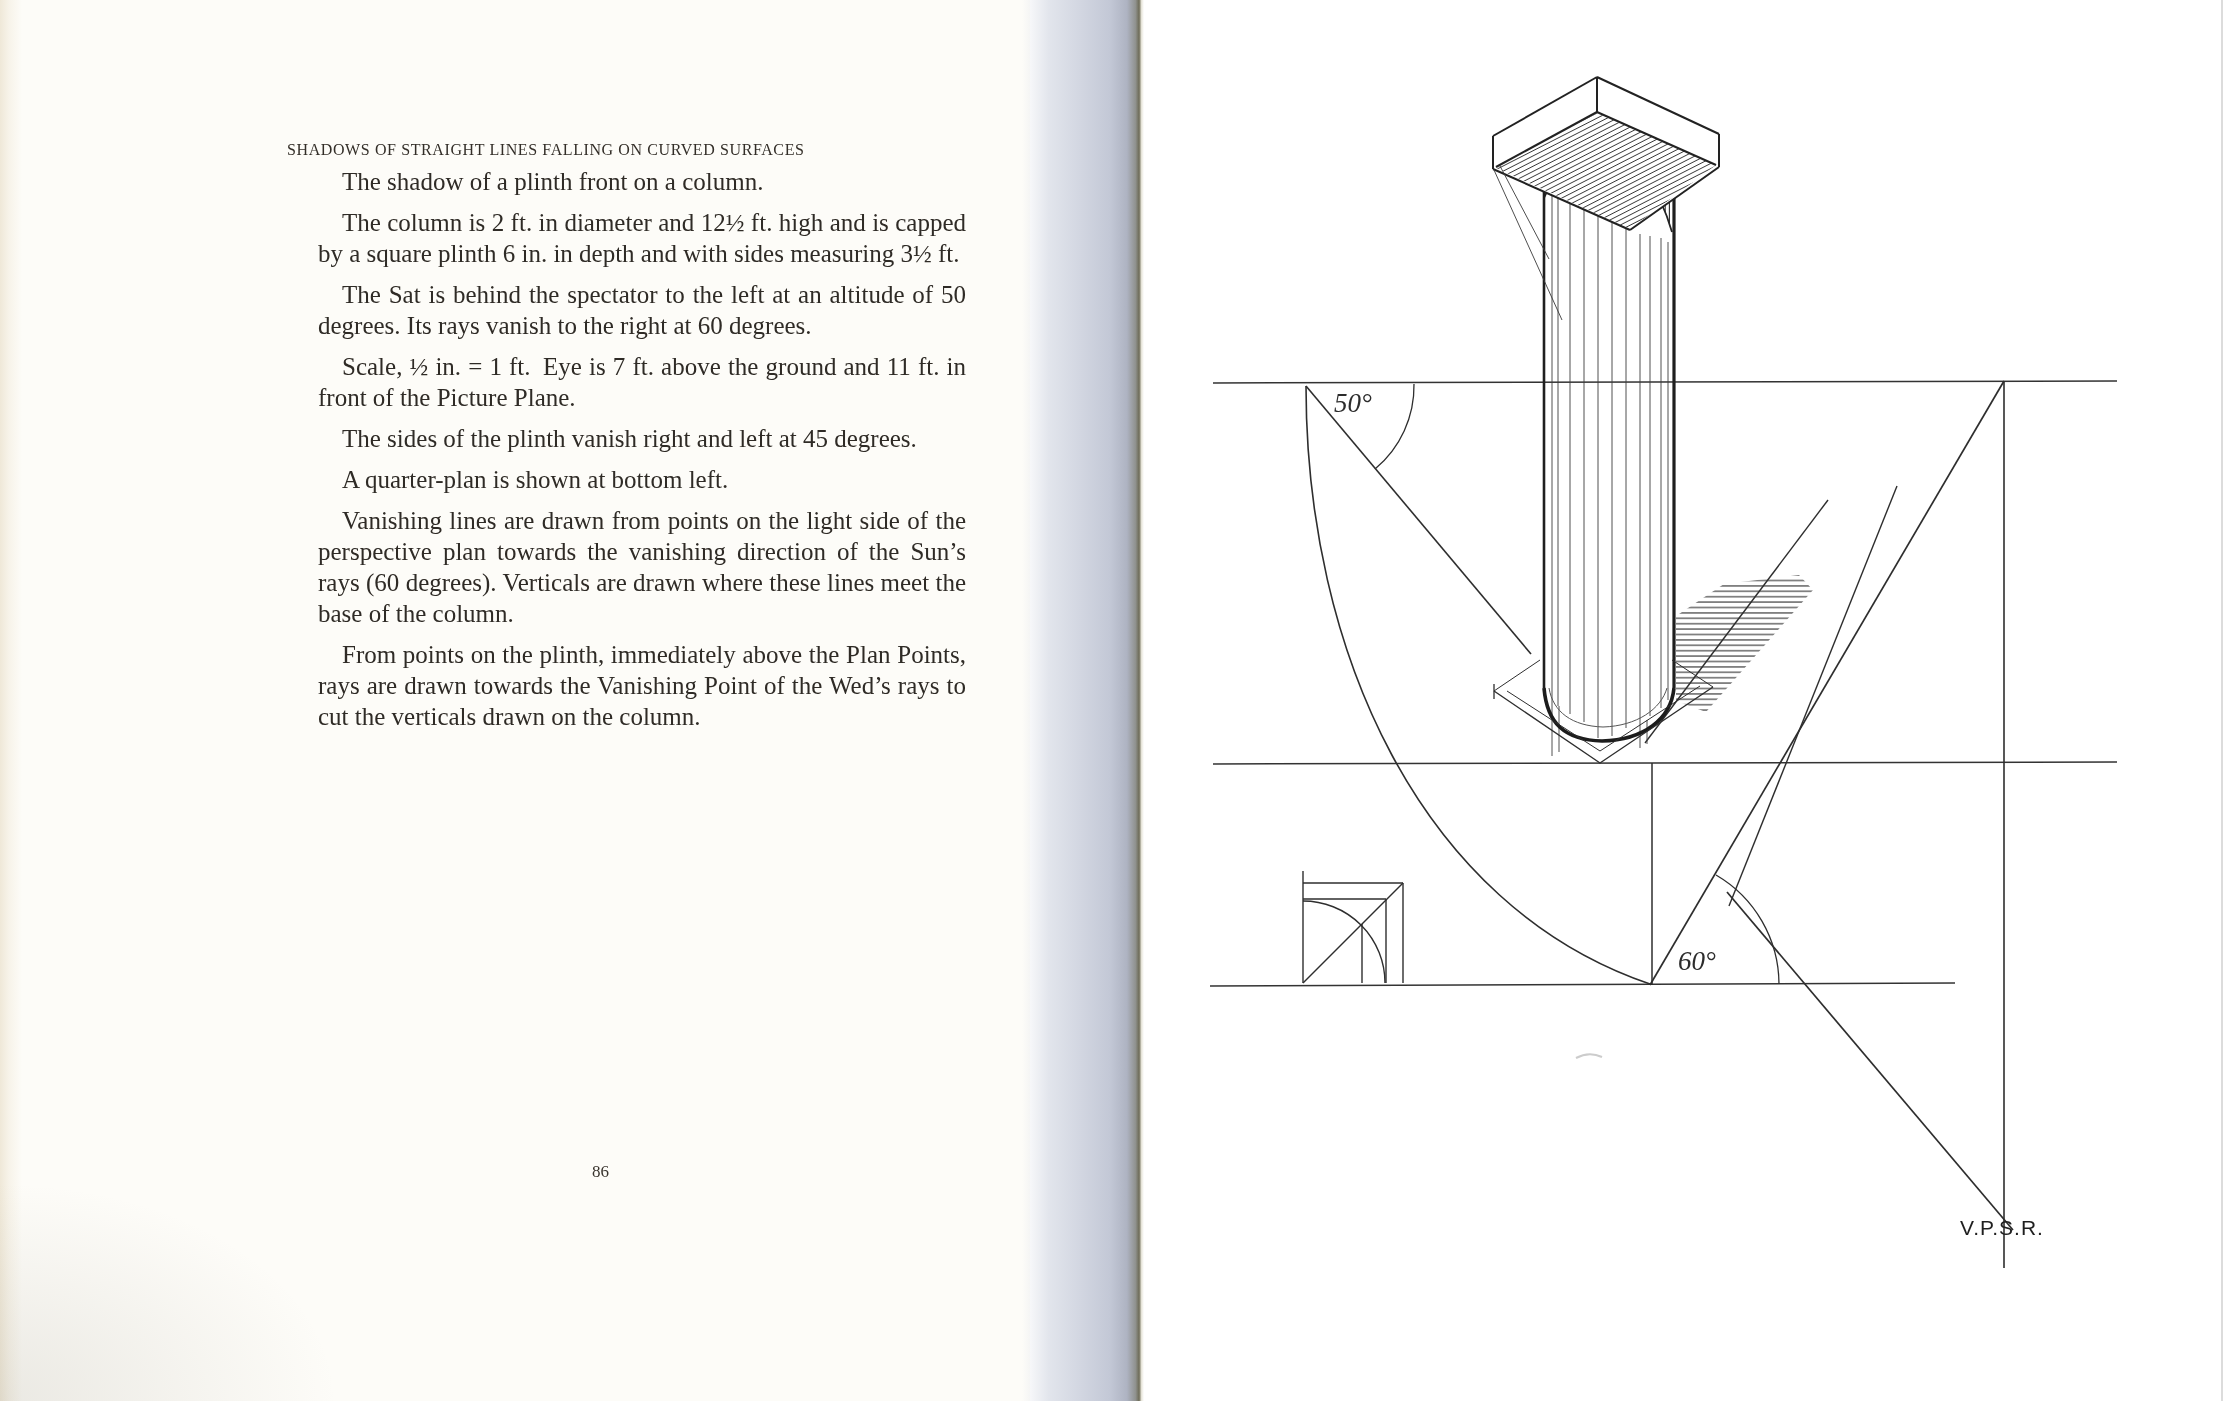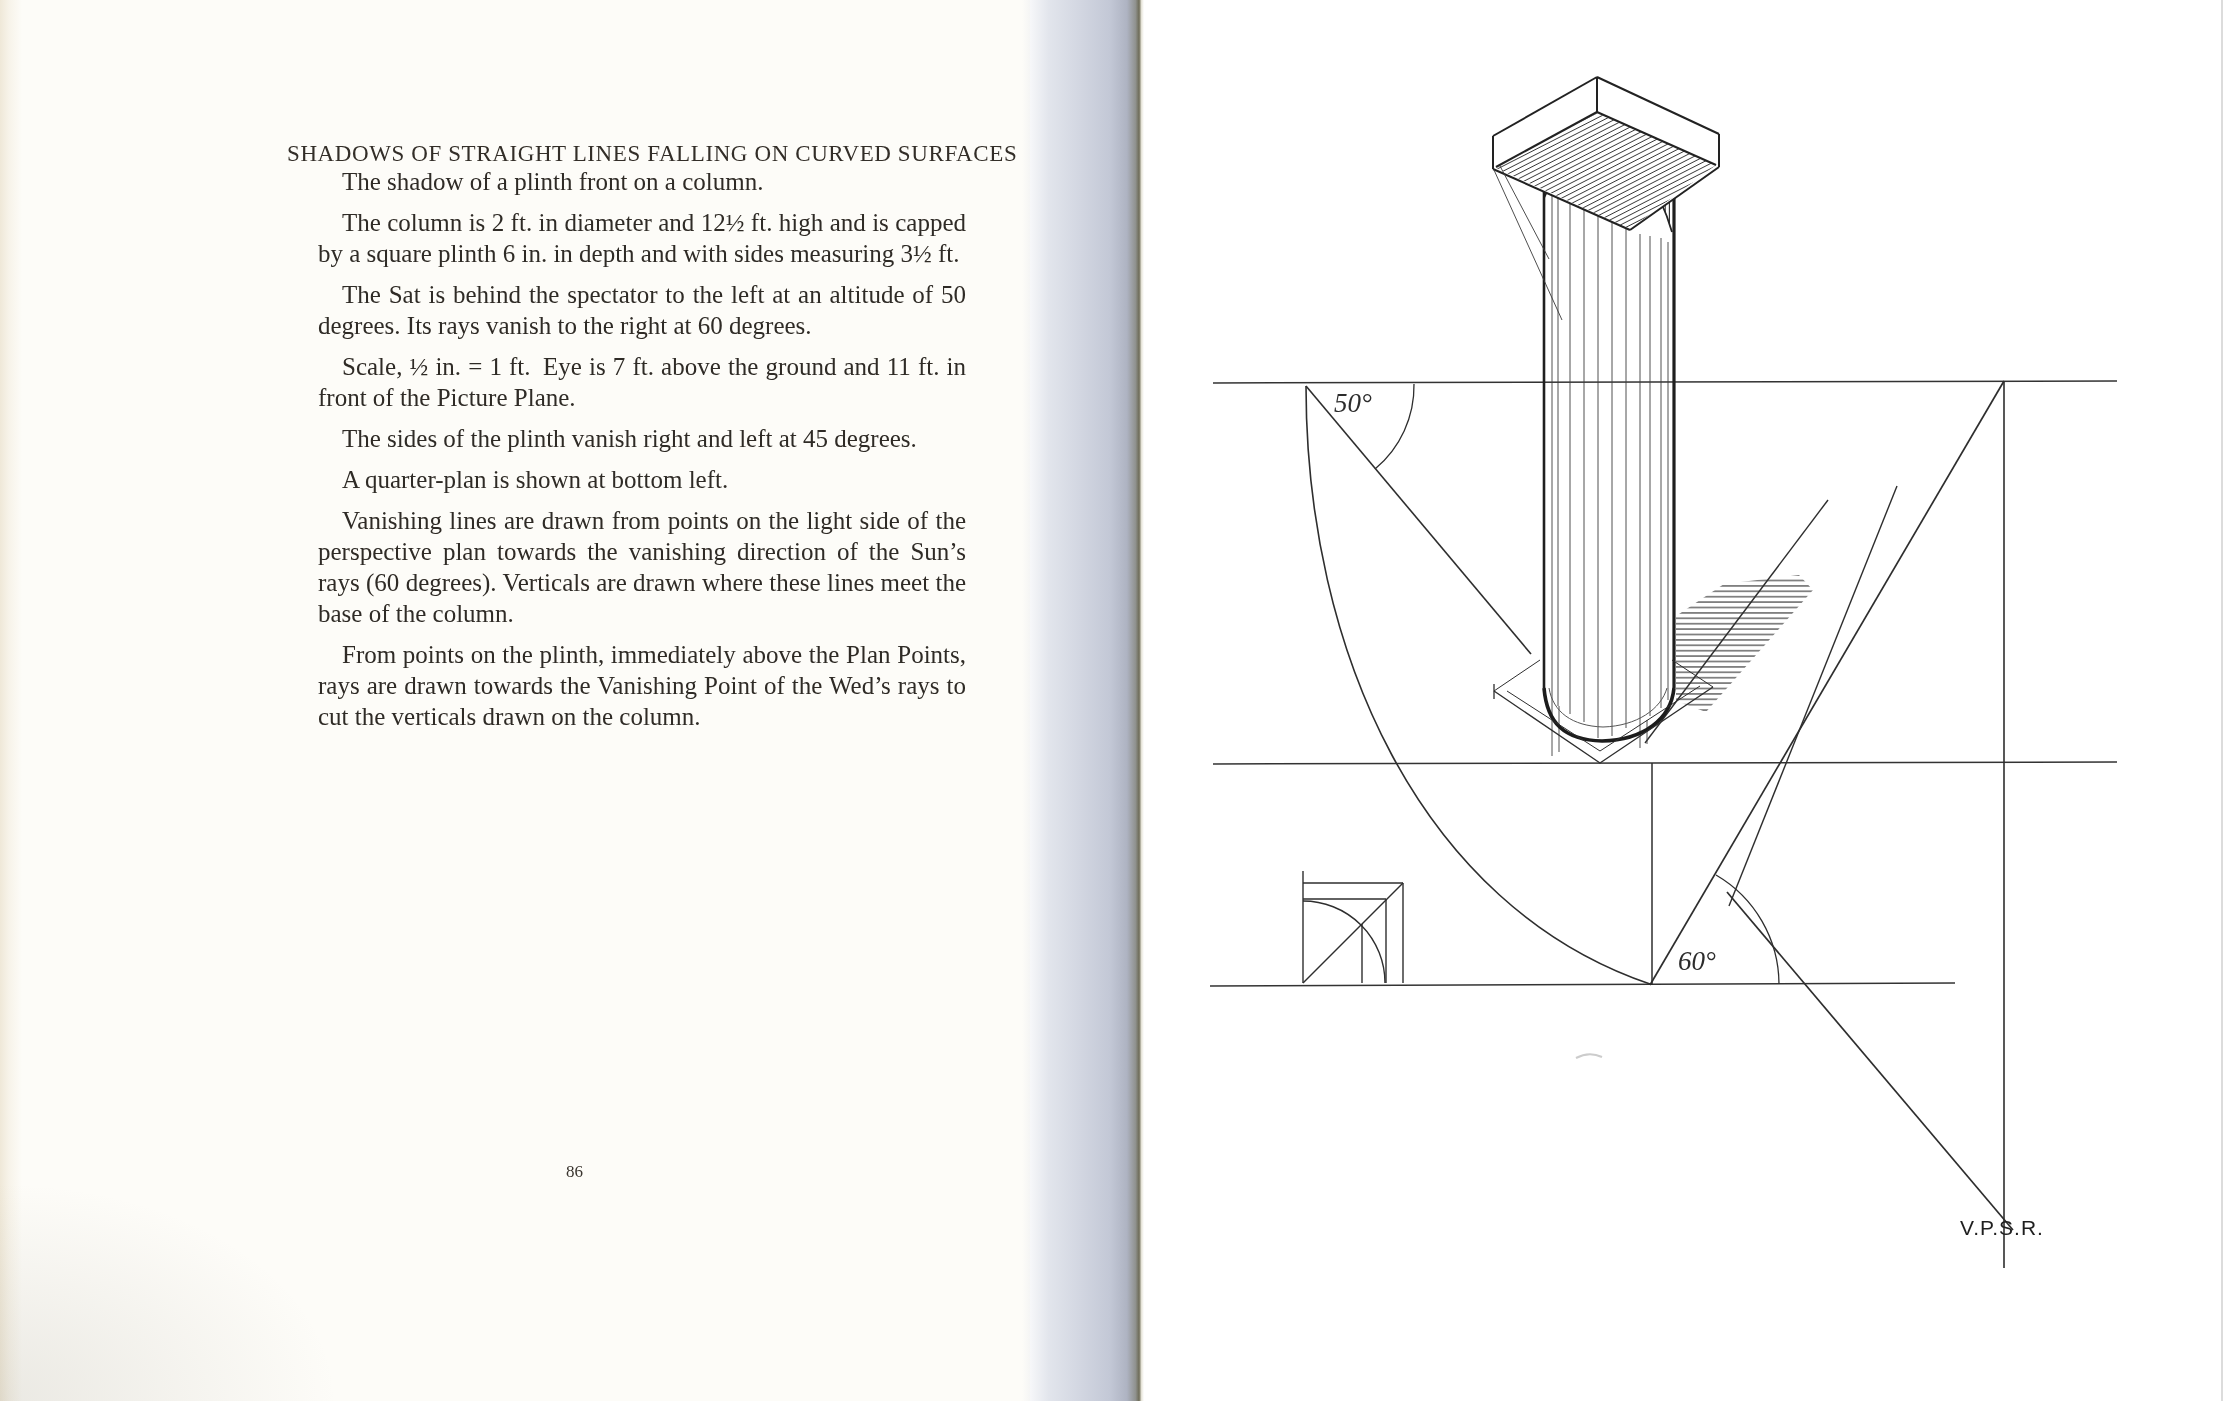--- a/index.html
+++ b/index.html
@@ -24,29 +24,29 @@
       #aeb3c2 86%,
       #90928f 93%,
       #6d6b57 96%,
       #e9e7dc 98%,
       #ffffff 100%);}
   .right-edge{position:absolute;right:3px;top:0;width:2px;height:1401px;background:#dcdcdc;}
 
   
   .heading{
     position:absolute;left:287px;top:141px;
-    font-size:23px;letter-spacing:0.6px;color:#332e28;white-space:nowrap;
+    font-size:16px;letter-spacing:0.6px;color:#332e28;white-space:nowrap;
   }
   .copy{
     position:absolute;left:318px;top:166px;width:648px;
     font-size:25px;line-height:31px;color:#2f2b26;text-align:justify;
   }
   .copy p{margin:0 0 10px 0;text-indent:24px;}
   .page-number{
-    position:absolute;left:566px;top:1162px;font-size:17px;color:#3a352f;
+    position:absolute;left:592px;top:1162px;font-size:17px;color:#3a352f;
   }
 
   
   .figure-svg{position:absolute;left:0;top:0;width:2226px;height:1401px;}
   .angle-label{font-family:"Liberation Serif", serif;font-style:italic;font-size:27px;fill:#2c2c2c;}
   .vp-label{font-family:"Liberation Sans", sans-serif;font-size:21px;letter-spacing:1px;fill:#1f1f1f;}
 </style>
 </head>
 <body>
 

